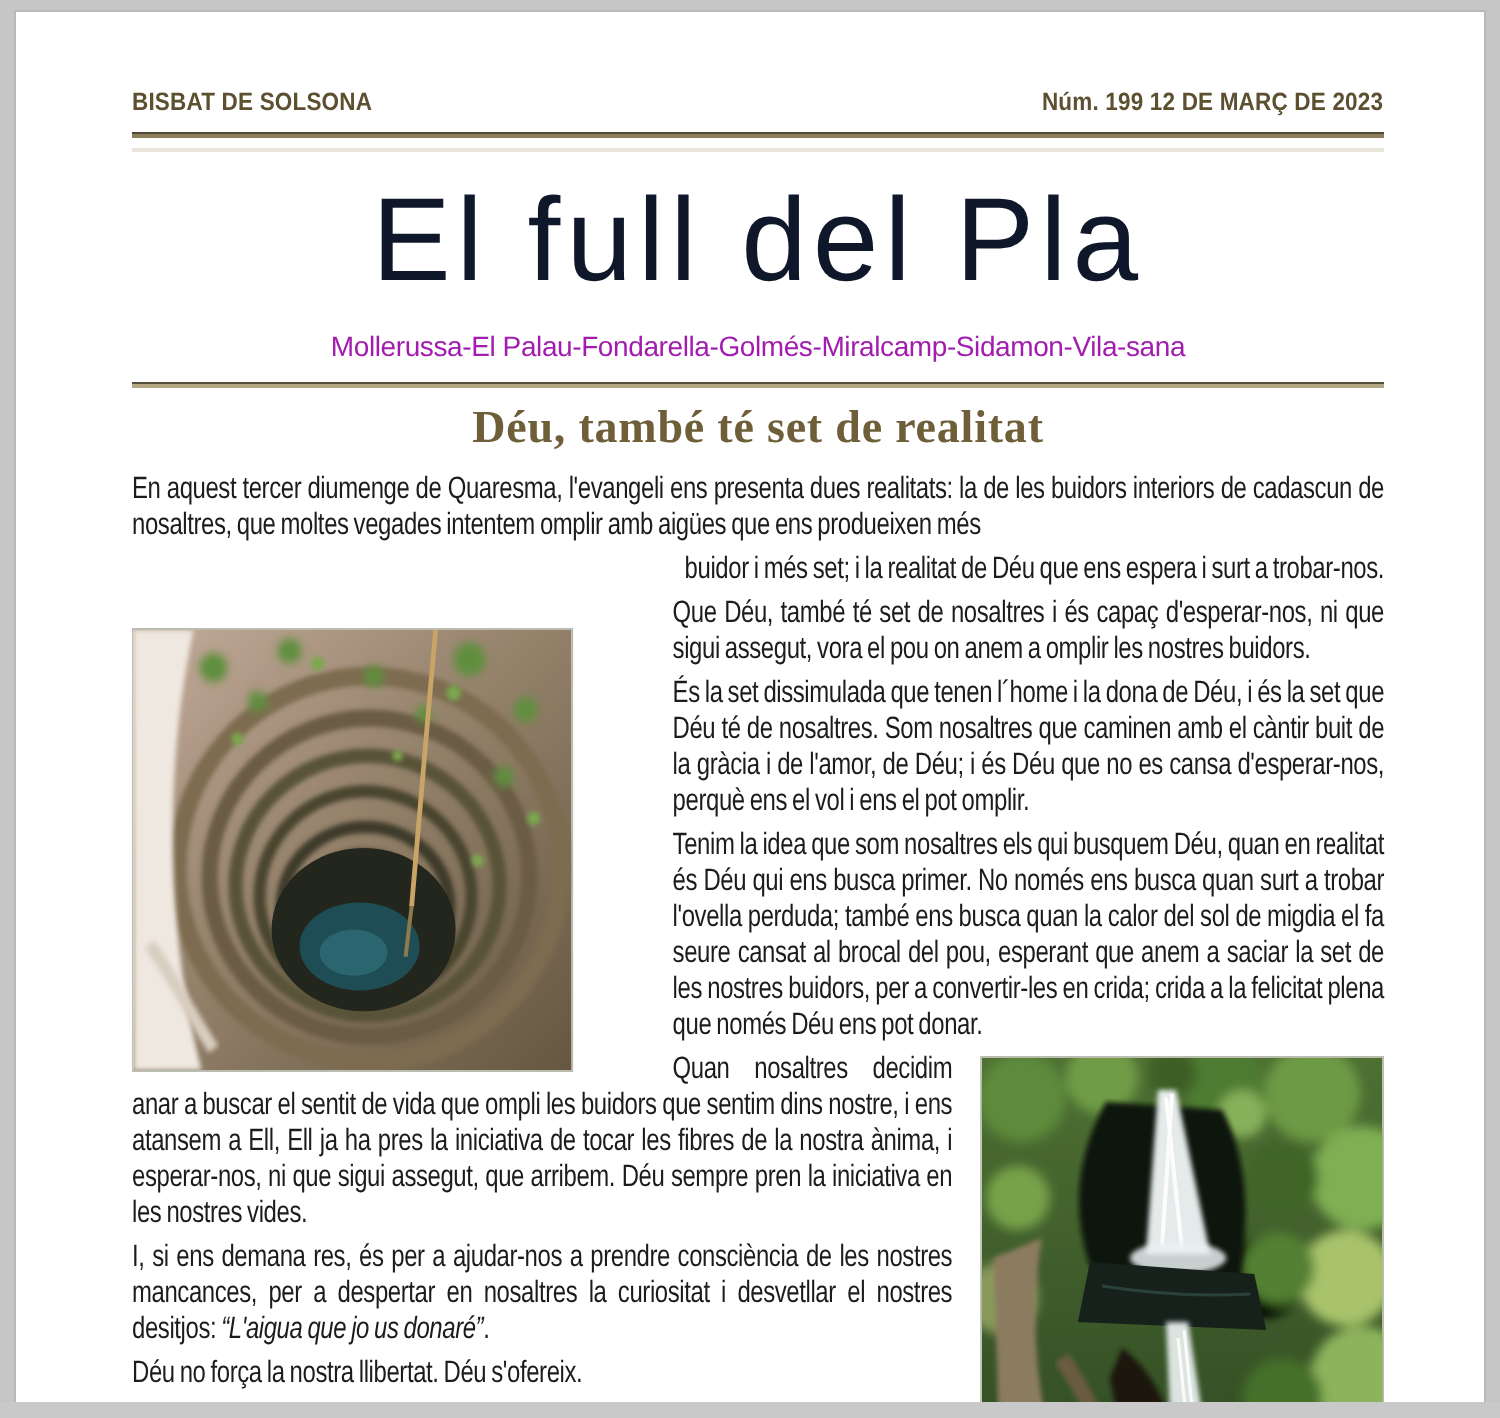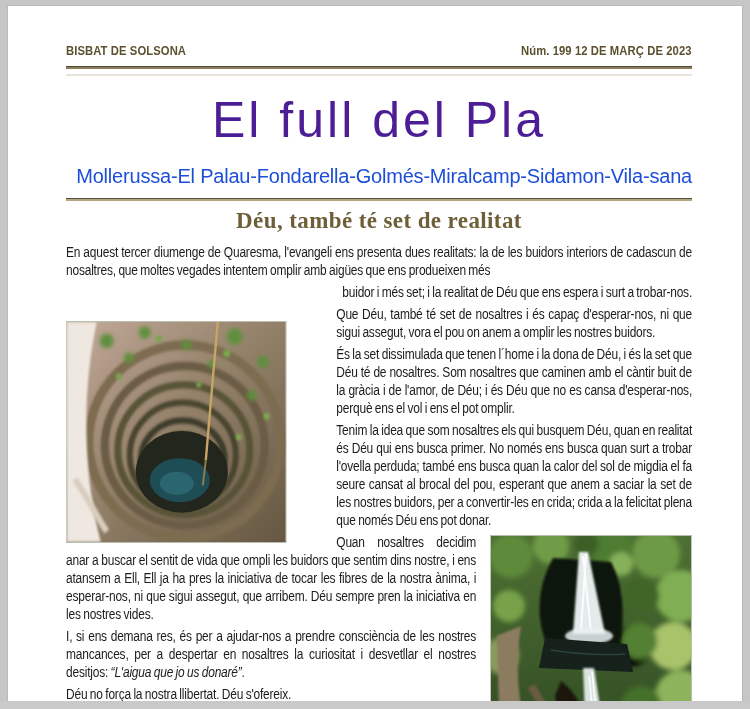--- a/index.html
+++ b/index.html
@@ -11,23 +11,23 @@
   
   .hdr-row{display:flex;justify-content:space-between;align-items:baseline;padding-top:38px;}
   .hdr-label{font-weight:bold;font-size:12.5px;color:#5c5030;letter-spacing:.1px;white-space:nowrap;}
   .hdr-left{transform:scaleX(.9);transform-origin:left center;}
   .hdr-right{transform:scaleX(.9);transform-origin:right center;}
   .rule-thick{height:3px;margin-top:8px;
       background:linear-gradient(to bottom,#4f4a33 0 34%,#8d7f5c 34% 100%);}
   .rule-faint{height:2px;margin-top:5px;background:#e9e5da;}
 
   
-  .masthead{margin:6px 0 0;text-align:center;font-weight:100;font-size:50px;line-height:76px;
-      color:#4c1d95;letter-spacing:3px;white-space:nowrap;}
-  .subtitle{margin-top:7px;text-align:right;font-size:20px;color:#1d4ed8;letter-spacing:-.2px;
+  .masthead{margin:6px 0 0;text-align:center;font-weight:100;font-size:59px;line-height:76px;
+      color:#0f172a;letter-spacing:3px;white-space:nowrap;}
+  .subtitle{margin-top:7px;text-align:center;font-size:14px;color:#a21caf;letter-spacing:-.2px;
       white-space:nowrap;}
   .title-rule{height:3px;margin-top:10px;
       background:linear-gradient(to bottom,#55503c 0 34%,#b3a784 34% 100%);}
 
   
   .article-title{margin:7px 0 0;text-align:center;font-family:"Liberation Serif",serif;
       font-weight:bold;font-size:23px;line-height:26px;color:#6e5f38;letter-spacing:.4px;}
 
   .bodytext{margin-top:9px;width:806px;transform:scaleX(.7767);transform-origin:0 0;
       font-size:15.4px;line-height:18px;letter-spacing:-.25px;word-spacing:-.8px;

